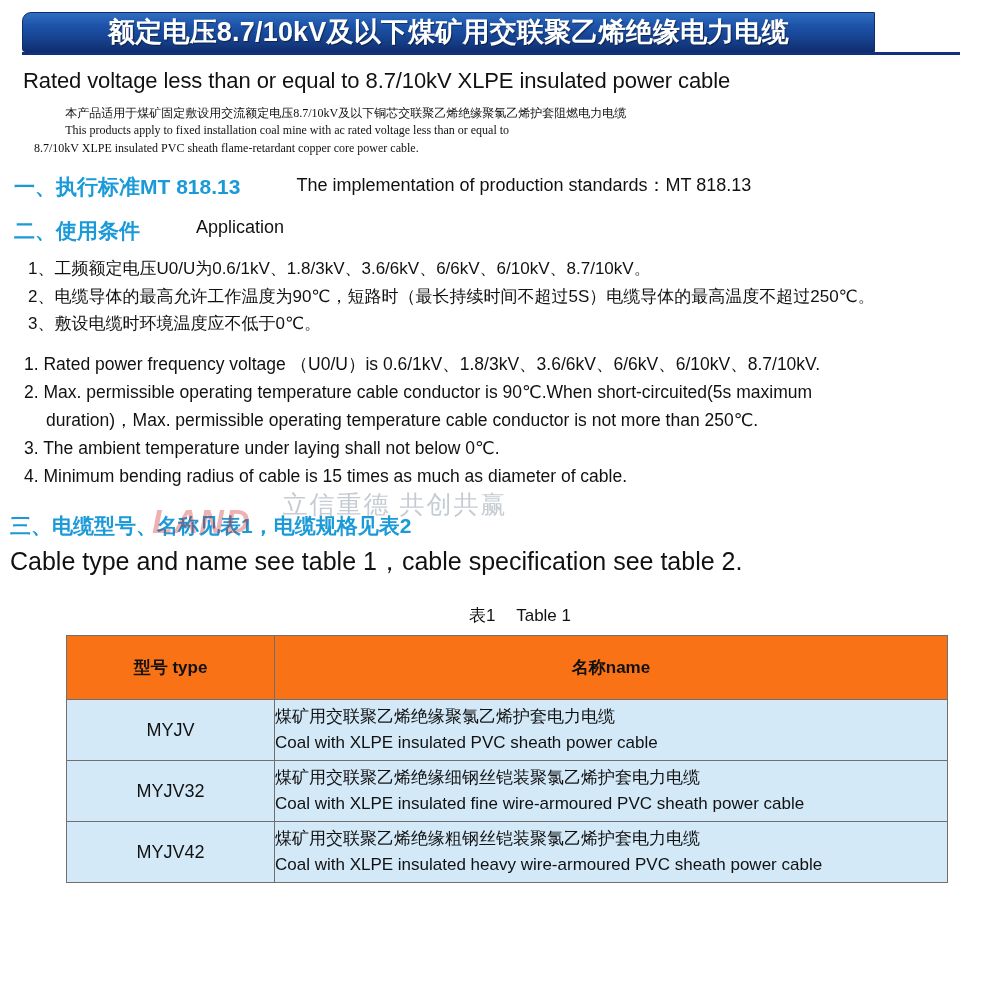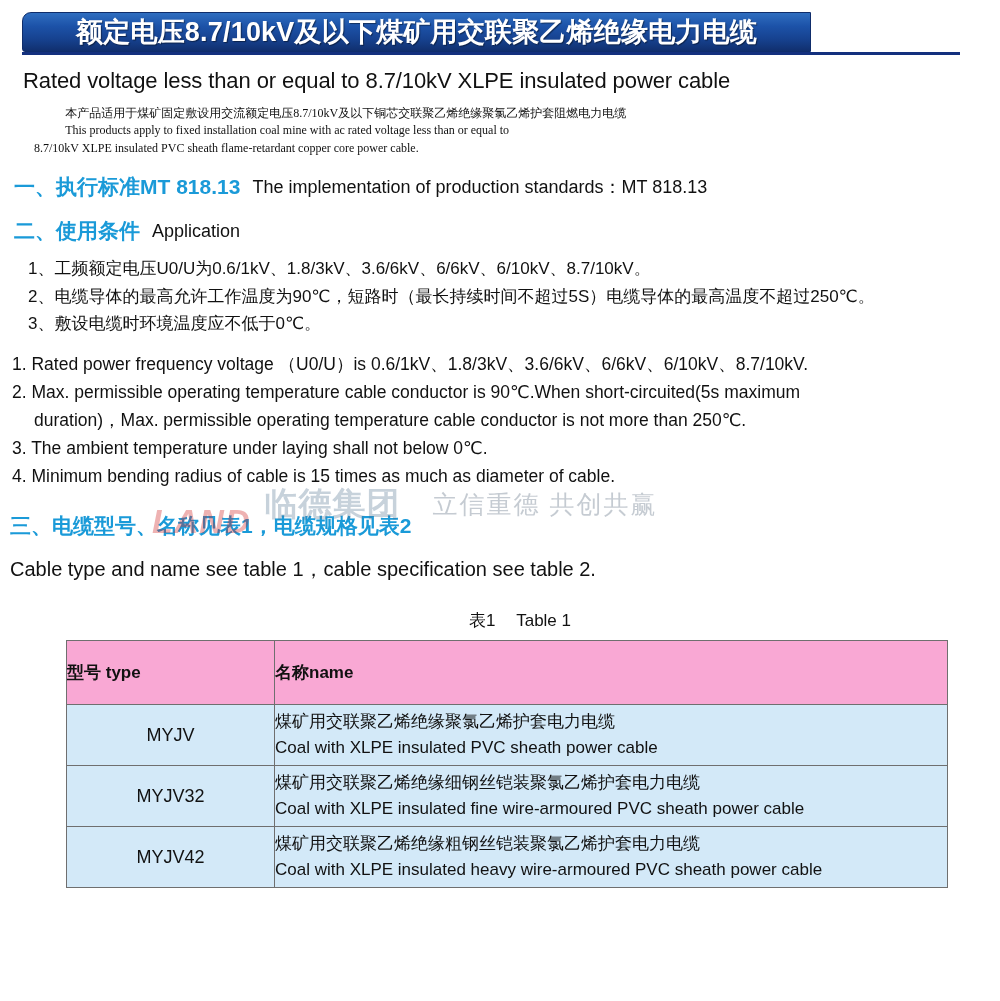--- a/index.html
+++ b/index.html
@@ -27,21 +27,21 @@
     left: 22px;
     top: 45px;
     width: 938px;
     height: 3px;
     background: #13307e;
   }
   .banner {
     position: absolute;
     left: 22px;
     top: 5px;
-    width: 789px;
+    width: 853px;
     height: 40px;
     background: linear-gradient(180deg, #2f6ec0 0%, #1c52a8 35%, #16418e 70%, #102f6e 100%);
     border-top-left-radius: 9px;
     border-bottom-left-radius: 3px;
     border: 1px solid #0f2d6b;
     box-sizing: border-box;
     display: flex;
     align-items: center;
     justify-content: center;
   }
@@ -67,22 +67,23 @@
     line-height: 1.45;
     font-family: Liberation Serif, serif;
   }
   .intro p { margin: 0; }
   .indent { text-indent: 2.6em; }
 
   
   .section {
     margin: 16px 0 0 14px;
     display: flex;
-    align-items: center;
+    align-items: flex-start;
     flex-wrap: nowrap;
+    gap: 44px;
   }
   .sec-cn {
     color: #1a9ad8;
     font-weight: bold;
     font-size: 21px;
     white-space: nowrap;
   }
   .sec-en {
     font-size: 18px;
     color: #111;
@@ -90,38 +91,38 @@
     white-space: nowrap;
   }
 
   
   .list-cn {
     margin: 10px 0 12px 28px;
     font-size: 17px;
     line-height: 1.62;
   }
   .list-en {
-    margin: 2px 0 0 12px;
+    margin: 2px 0 0 24px;
     font-size: 17.5px;
     line-height: 1.6;
   }
   .li { white-space: nowrap; }
   .li-wrap { white-space: normal; }
   .li-cont { display: block; padding-left: 22px; }
 
   
   .sec3-cn {
     margin: 22px 0 0 10px;
     color: #1a9ad8;
     font-weight: bold;
     font-size: 21px;
   }
   .sec3-en {
-    margin: 16px 0 0 10px;
-    font-size: 20px;
+    margin: 5px 0 0 10px;
+    font-size: 25px;
   }
 
   
   .table-caption {
     margin: 26px 0 8px 0;
     text-align: center;
     font-size: 17px;
     padding-left: 40px;
   }
   .table-caption .cap-en { margin-left: 16px; }
@@ -129,25 +130,25 @@
     border-collapse: collapse;
     margin-left: 66px;
     width: 882px;
     table-layout: fixed;
   }
   table.t1 th, table.t1 td {
     border: 1px solid #6f6f6f;
     padding: 0;
   }
   table.t1 th {
-    background: #f9a8d4;
+    background: #f97316;
     font-size: 17px;
     font-weight: bold;
     height: 63px;
-    text-align: left;
+    text-align: center;
   }
   table.t1 td {
     background: #d3e9f8;
   }
   .col-type { width: 208px; }
   .cell-type {
     text-align: center;
     font-size: 18px;
     height: 60px;
     line-height: 60px;
@@ -241,21 +242,20 @@
   <div class="li-wrap">
     <span>2. Max. permissible operating temperature cable conductor is 90℃.When short-circuited(5s maximum</span>
     <span class="li-cont">duration)，Max. permissible operating temperature cable conductor  is not more than 250℃.</span>
   </div>
   <div class="li">3. The ambient temperature under laying shall not below 0℃.</div>
   <div class="li">4. Minimum bending radius of cable is 15 times as much as diameter of cable.</div>
 </div>
 
 <div class="wm">
   <span class="wm-land">LAND</span>
-  <span class="wm-cn">临德集团</span>
   <span class="wm-slogan">立信重德 共创共赢</span>
 </div>
 
 <div class="sec3-cn">三、电缆型号、名称见表1，电缆规格见表2</div>
 <div class="sec3-en">Cable type and name  see table 1，cable specification see table 2.</div>
 
 <div class="table-caption">
   <span>表1</span>
   <span class="cap-en">Table 1</span>
 </div>

